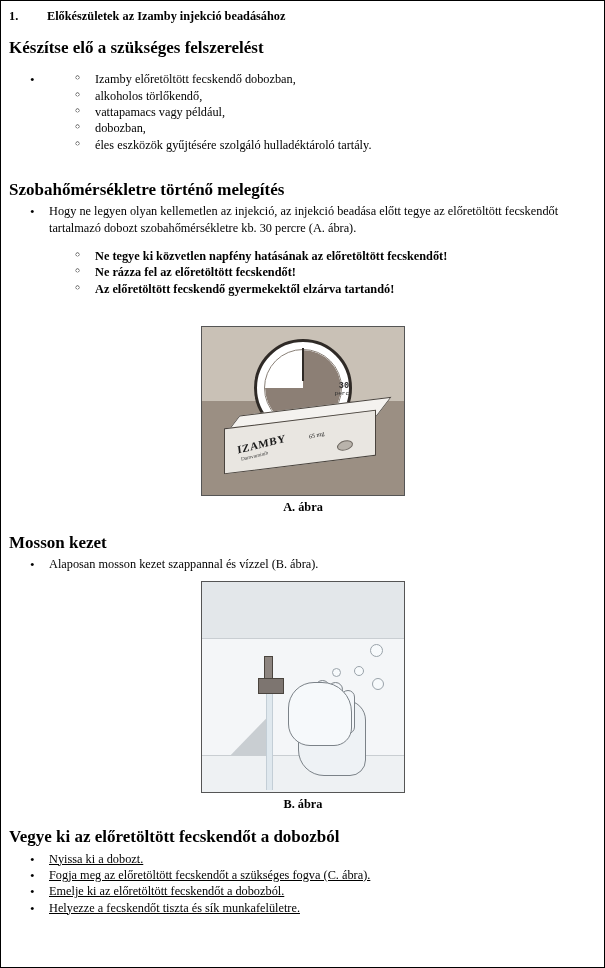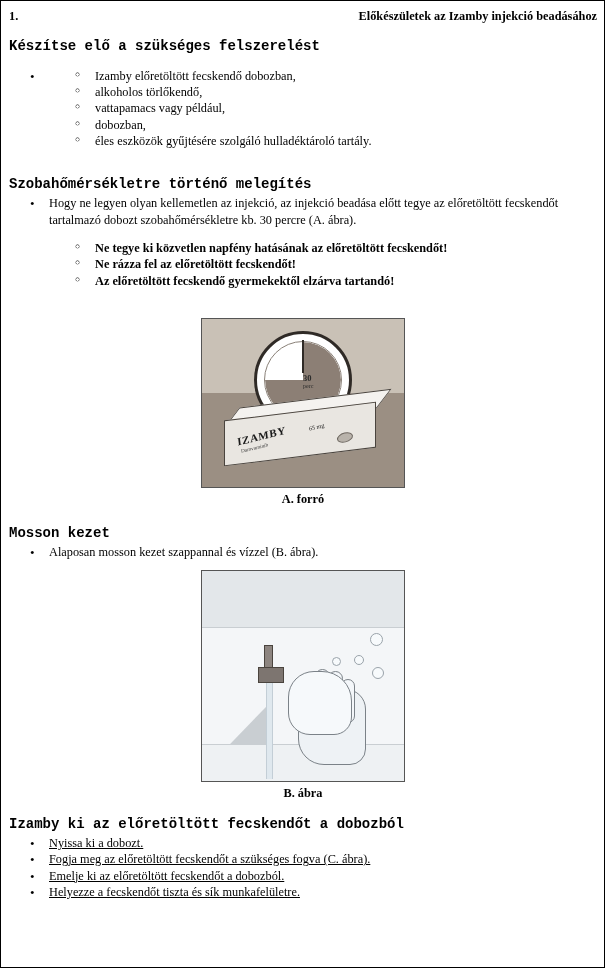--- a/index.html
+++ b/index.html
@@ -36,28 +36,27 @@
     display: flex;
     font-weight: bold;
     font-size: 12.3px;
     line-height: 1.25;
     margin-bottom: 13px;
   }
   .title-num {
     width: 38px;
     flex: 0 0 38px;
   }
-  .title-text { flex: 1 1 auto; text-align: right; }
+  .title-text { flex: 1 1 auto; }
 
   .sec-head {
     font-weight: bold;
-    font-size: 14px;
+    font-size: 17px;
     line-height: 1.3;
     margin: 0 0 2px 0;
-    font-family: Liberation Mono, monospace;
   }
 
   
   ul.lvl1 {
     list-style: none;
     margin: 0;
     padding: 0;
   }
   ul.lvl1 > li {
     position: relative;
@@ -164,28 +163,27 @@
   .clock-hand {
     position: absolute;
     left: 50%; top: 6px;
     width: 2px; height: 33px;
     background: #2f2a26;
     transform: translateX(-50%);
   }
   .clock-lbl {
     position: absolute;
     width: 100%;
-    text-align: left;
+    text-align: right;
     top: 40px;
     font-size: 8.5px;
     font-weight: bold;
     line-height: 1.05;
     color: #2b2b2b;
-    font-family: Liberation Serif, serif;
-    margin-left: 46px;
+    font-family: Liberation Mono, monospace;
   }
   .clock-lbl small { font-size: 6px; font-weight: normal; display: block; }
 
   .boxpkg {
     position: absolute;
     left: 22px; top: 92px;
     width: 152px; height: 46px;
     background: #e9e6e1;
     border: 1px solid #4a443e;
     transform: skewY(-7deg);
@@ -382,21 +380,21 @@
         </div>
 
         <div class="boxpkg-top"></div>
         <div class="boxpkg">
           <div class="pkg-brand">IZAMBY</div>
           <div class="pkg-sub">Damvaminib</div>
           <div class="pkg-dose">65 mg</div>
           <div class="pkg-dot"></div>
         </div>
       </div>
-      <div class="fig-caption">A. forró</div>
+      <div class="fig-caption">A. ábra</div>
     </div>
 
     <div class="gap-l"></div>
 
     <div class="sec-head">Mosson kezet</div>
     <ul class="lvl1">
       <li>
         <span>Alaposan mosson kezet szappannal és vízzel (B. ábra).</span>
       </li>
     </ul>
@@ -425,21 +423,21 @@
         <div class="bubble" style="left:168px; top:62px; width:11px; height:11px;"></div>
         <div class="bubble" style="left:152px; top:84px; width:8px; height:8px;"></div>
         <div class="bubble" style="left:170px; top:96px; width:10px; height:10px;"></div>
         <div class="bubble" style="left:130px; top:86px; width:7px; height:7px;"></div>
       </div>
       <div class="fig-caption">B. ábra</div>
     </div>
 
     <div class="gap-m"></div>
 
-    <div class="sec-head">Izamby ki az előretöltött fecskendőt a dobozból</div>
+    <div class="sec-head">Vegye ki az előretöltött fecskendőt a dobozból</div>
     <ul class="lvl1 footer-list">
       <li><span>Nyissa ki a dobozt.</span></li>
       <li><span>Fogja meg az előretöltött fecskendőt a szükséges fogva (C. ábra).</span></li>
       <li><span>Emelje ki az előretöltött fecskendőt a dobozból.</span></li>
       <li><span>Helyezze a fecskendőt tiszta és sík munkafelületre.</span></li>
     </ul>
 
   </div>
 </div>
 

